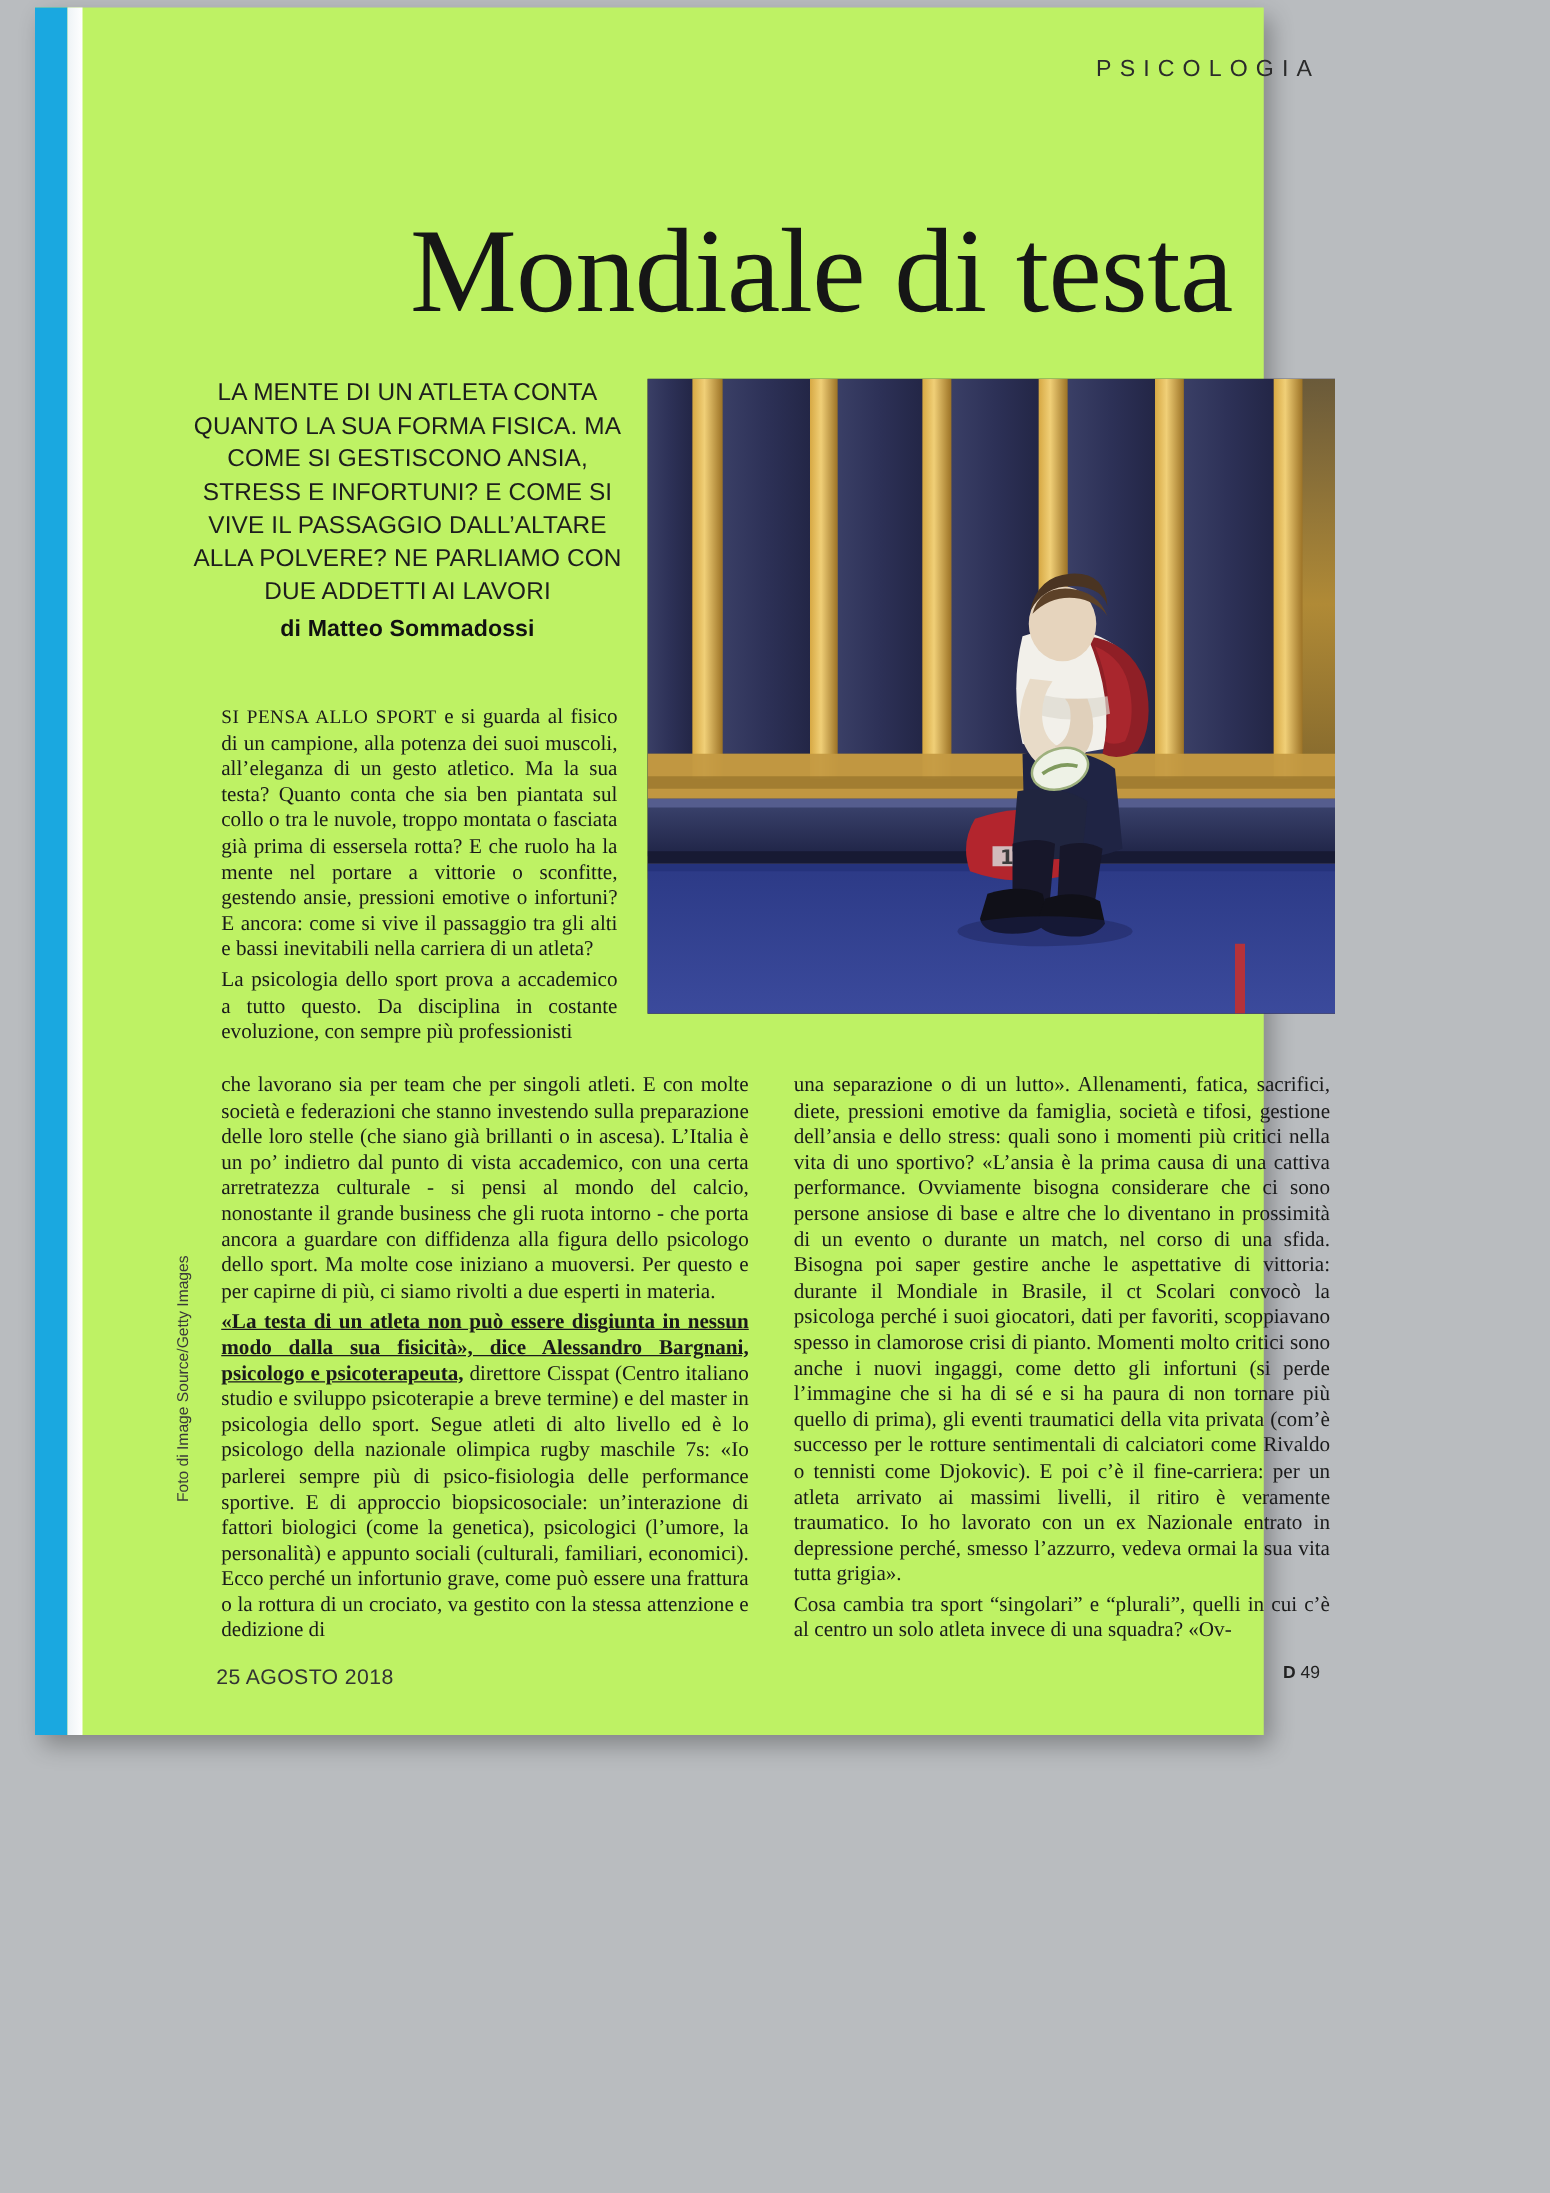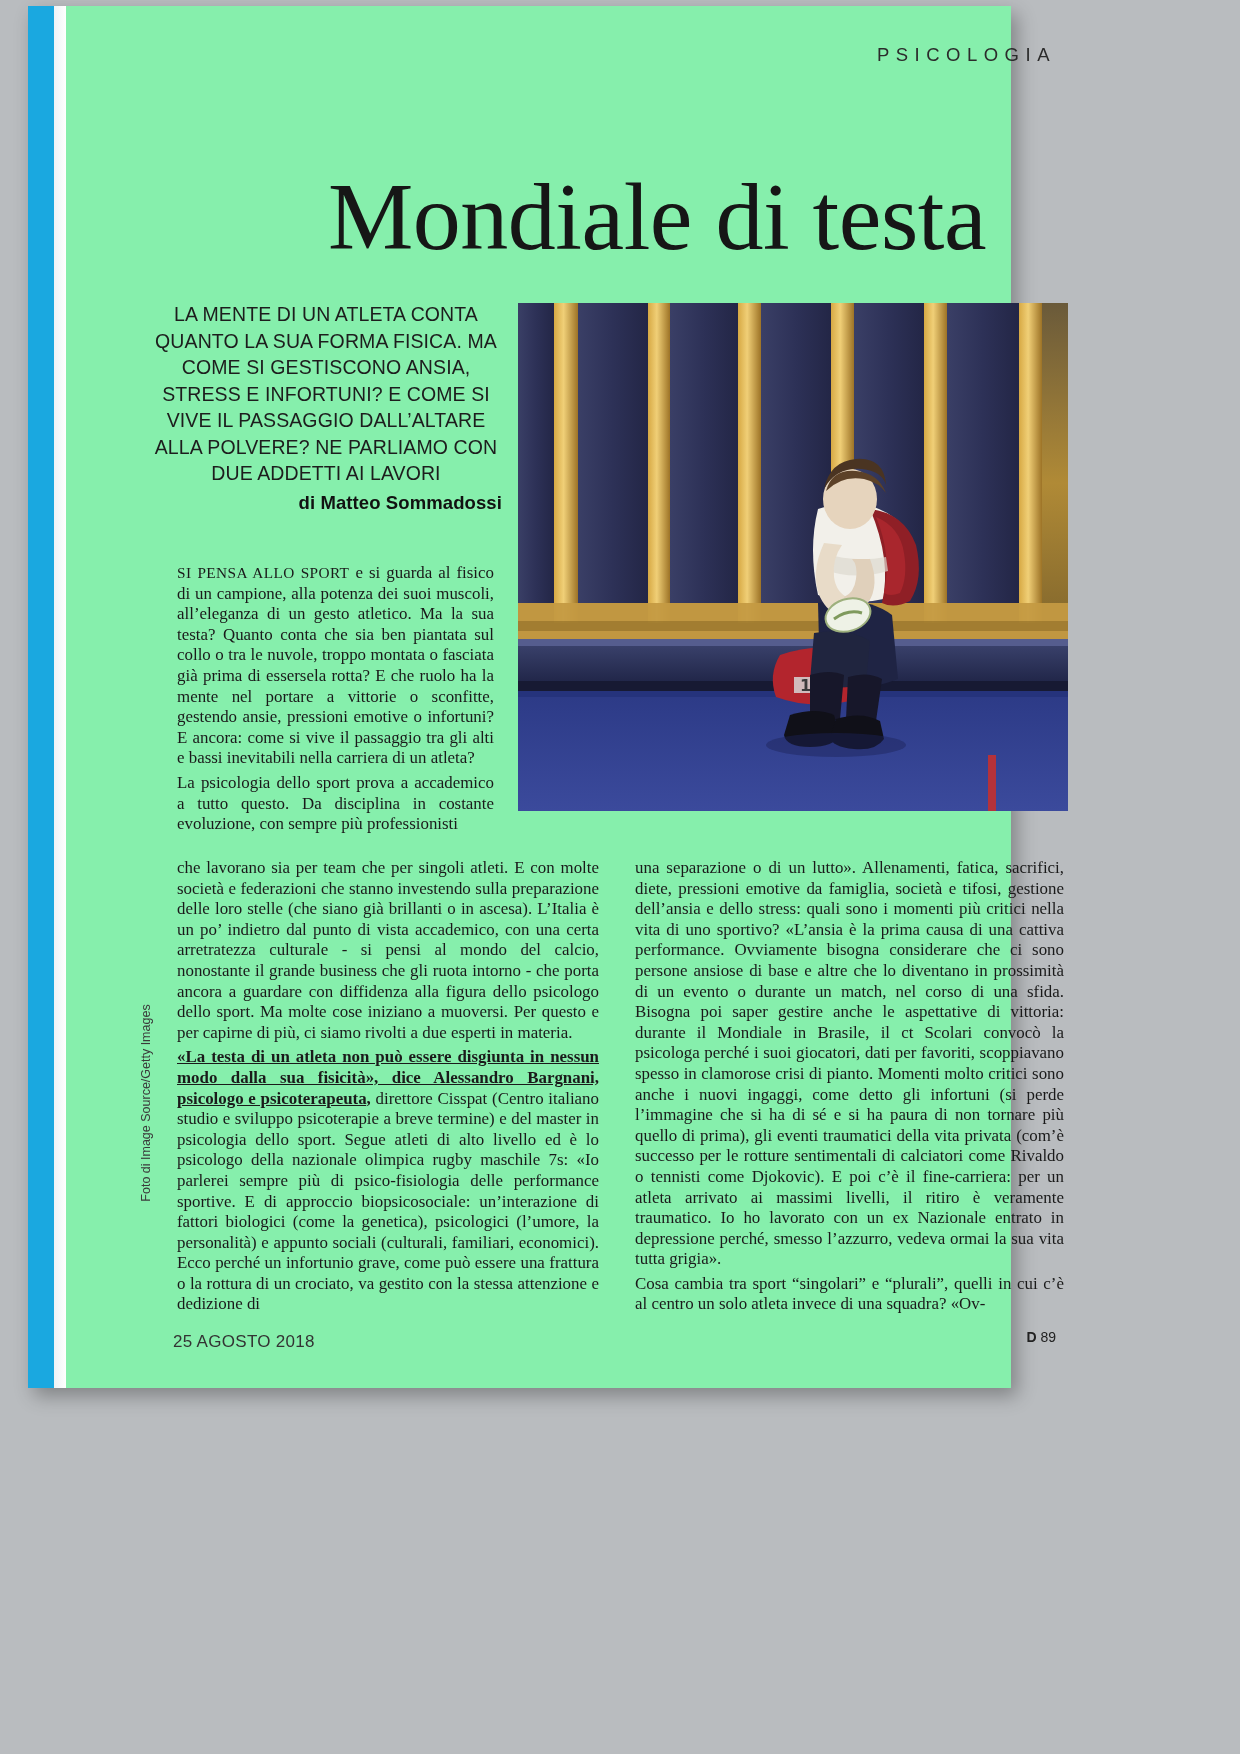--- a/index.html
+++ b/index.html
@@ -8,21 +8,21 @@
     background:#b9bcbf;
     font-family:"Liberation Serif", serif;
     overflow:hidden;
     position:relative;
   }
   
   #page {
     position:absolute;
     left:28px; top:6px;
     width:983px; height:1382px;
-    background:#86efac;
+    background:#bef264;
     box-shadow:6px 8px 18px rgba(0,0,0,.30);
   }
   
   #spine {
     position:absolute; left:0; top:0;
     width:26px; height:100%;
     background:#1aa8e0;
   }
   #spine-inner {
     position:absolute; left:26px; top:0;
@@ -58,21 +58,21 @@
     width:352px;
     font-family:"Liberation Sans", sans-serif;
     font-size:19.5px; line-height:26.5px;
     text-align:center; color:#1d1d1d;
     letter-spacing:.1px;
   }
   .byline {
     margin-top:3px;
     font-family:"Liberation Sans", sans-serif;
     font-size:18.5px; font-weight:bold;
-    text-align:right; color:#111;
+    text-align:center; color:#111;
   }
   
   .photo {
     position:absolute; left:380px; top:297px;
     width:550px; height:508px;
     overflow:hidden;
     background:#2a2540;
   }
   .photo svg { display:block; }
   
@@ -255,16 +255,16 @@
       <p>che lavorano sia per team che per singoli atleti. E con molte società e federazioni che stanno investendo sulla preparazione delle loro stelle (che siano già brillanti o in ascesa). L’Italia è un po’ indietro dal punto di vista accademico, con una certa arretratezza culturale - si pensi al mondo del calcio, nonostante il grande business che gli ruota intorno - che porta ancora a guardare con diffidenza alla figura dello psicologo dello sport. Ma molte cose iniziano a muoversi. Per questo e per capirne di più, ci siamo rivolti a due esperti in materia.</p>
       <p><span class="q-bold">«La testa di un atleta non può essere disgiunta in nessun modo dalla sua fisicità», dice Alessandro Bargnani, psicologo e psicoterapeuta,</span><span> direttore Cisspat (Centro italiano studio e sviluppo psicoterapie a breve termine) e del master in psicologia dello sport. Segue atleti di alto livello ed è lo psicologo della nazionale olimpica rugby maschile 7s: «Io parlerei sempre più di psico-fisiologia delle performance sportive. E di approccio biopsicosociale: un’interazione di fattori biologici (come la genetica), psicologici (l’umore, la personalità) e appunto sociali (culturali, familiari, economici). Ecco perché un infortunio grave, come può essere una frattura o la rottura di un crociato, va gestito con la stessa attenzione e dedizione di</span></p>
     </div>
 
     <div class="col-right body-serif">
       <p>una separazione o di un lutto». Allenamenti, fatica, sacrifici, diete, pressioni emotive da famiglia, società e tifosi, gestione dell’ansia e dello stress: quali sono i momenti più critici nella vita di uno sportivo? «L’ansia è la prima causa di una cattiva performance. Ovviamente bisogna considerare che ci sono persone ansiose di base e altre che lo diventano in prossimità di un evento o durante un match, nel corso di una sfida. Bisogna poi saper gestire anche le aspettative di vittoria: durante il Mondiale in Brasile, il ct Scolari convocò la psicologa perché i suoi giocatori, dati per favoriti, scoppiavano spesso in clamorose crisi di pianto. Momenti molto critici sono anche i nuovi ingaggi, come detto gli infortuni (si perde l’immagine che si ha di sé e si ha paura di non tornare più quello di prima), gli eventi traumatici della vita privata (com’è successo per le rotture sentimentali di calciatori come Rivaldo o tennisti come Djokovic). E poi c’è il fine-carriera: per un atleta arrivato ai massimi livelli, il ritiro è veramente traumatico. Io ho lavorato con un ex Nazionale entrato in depressione perché, smesso l’azzurro, vedeva ormai la sua vita tutta grigia».</p>
       <p>Cosa cambia tra sport “singolari” e “plurali”, quelli in cui c’è al centro un solo atleta invece di una squadra? «Ov-</p>
     </div>
 
     <div class="footer-left">25 AGOSTO 2018</div>
-    <div class="footer-right"><b>D</b> <span>89</span></div>
+    <div class="footer-right"><b>D</b> <span>49</span></div>
 
   </div>
 </div>
 
 </body></html>

